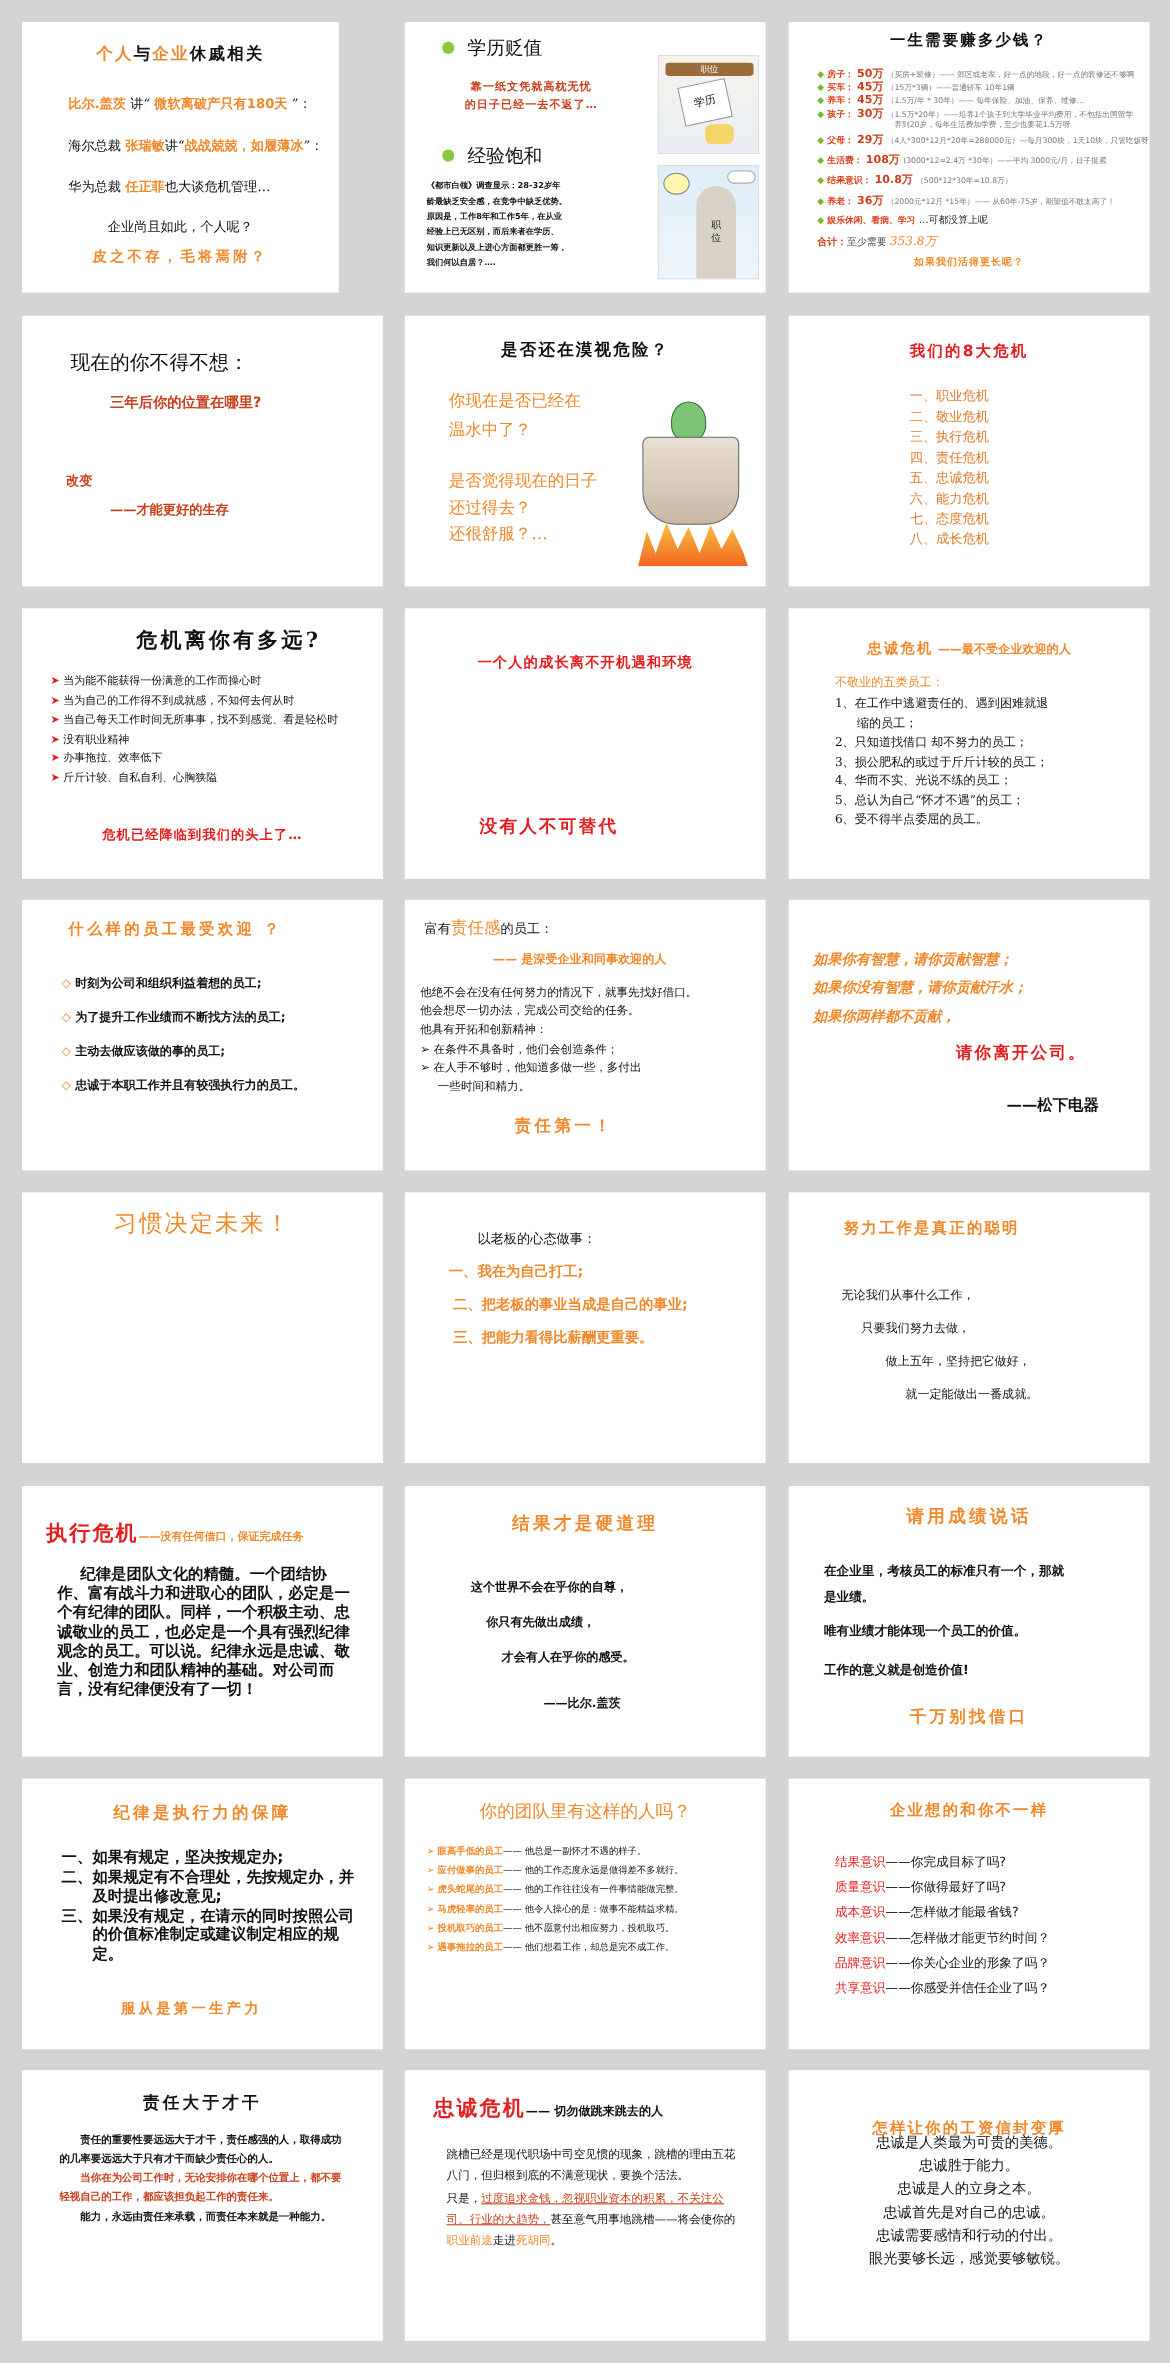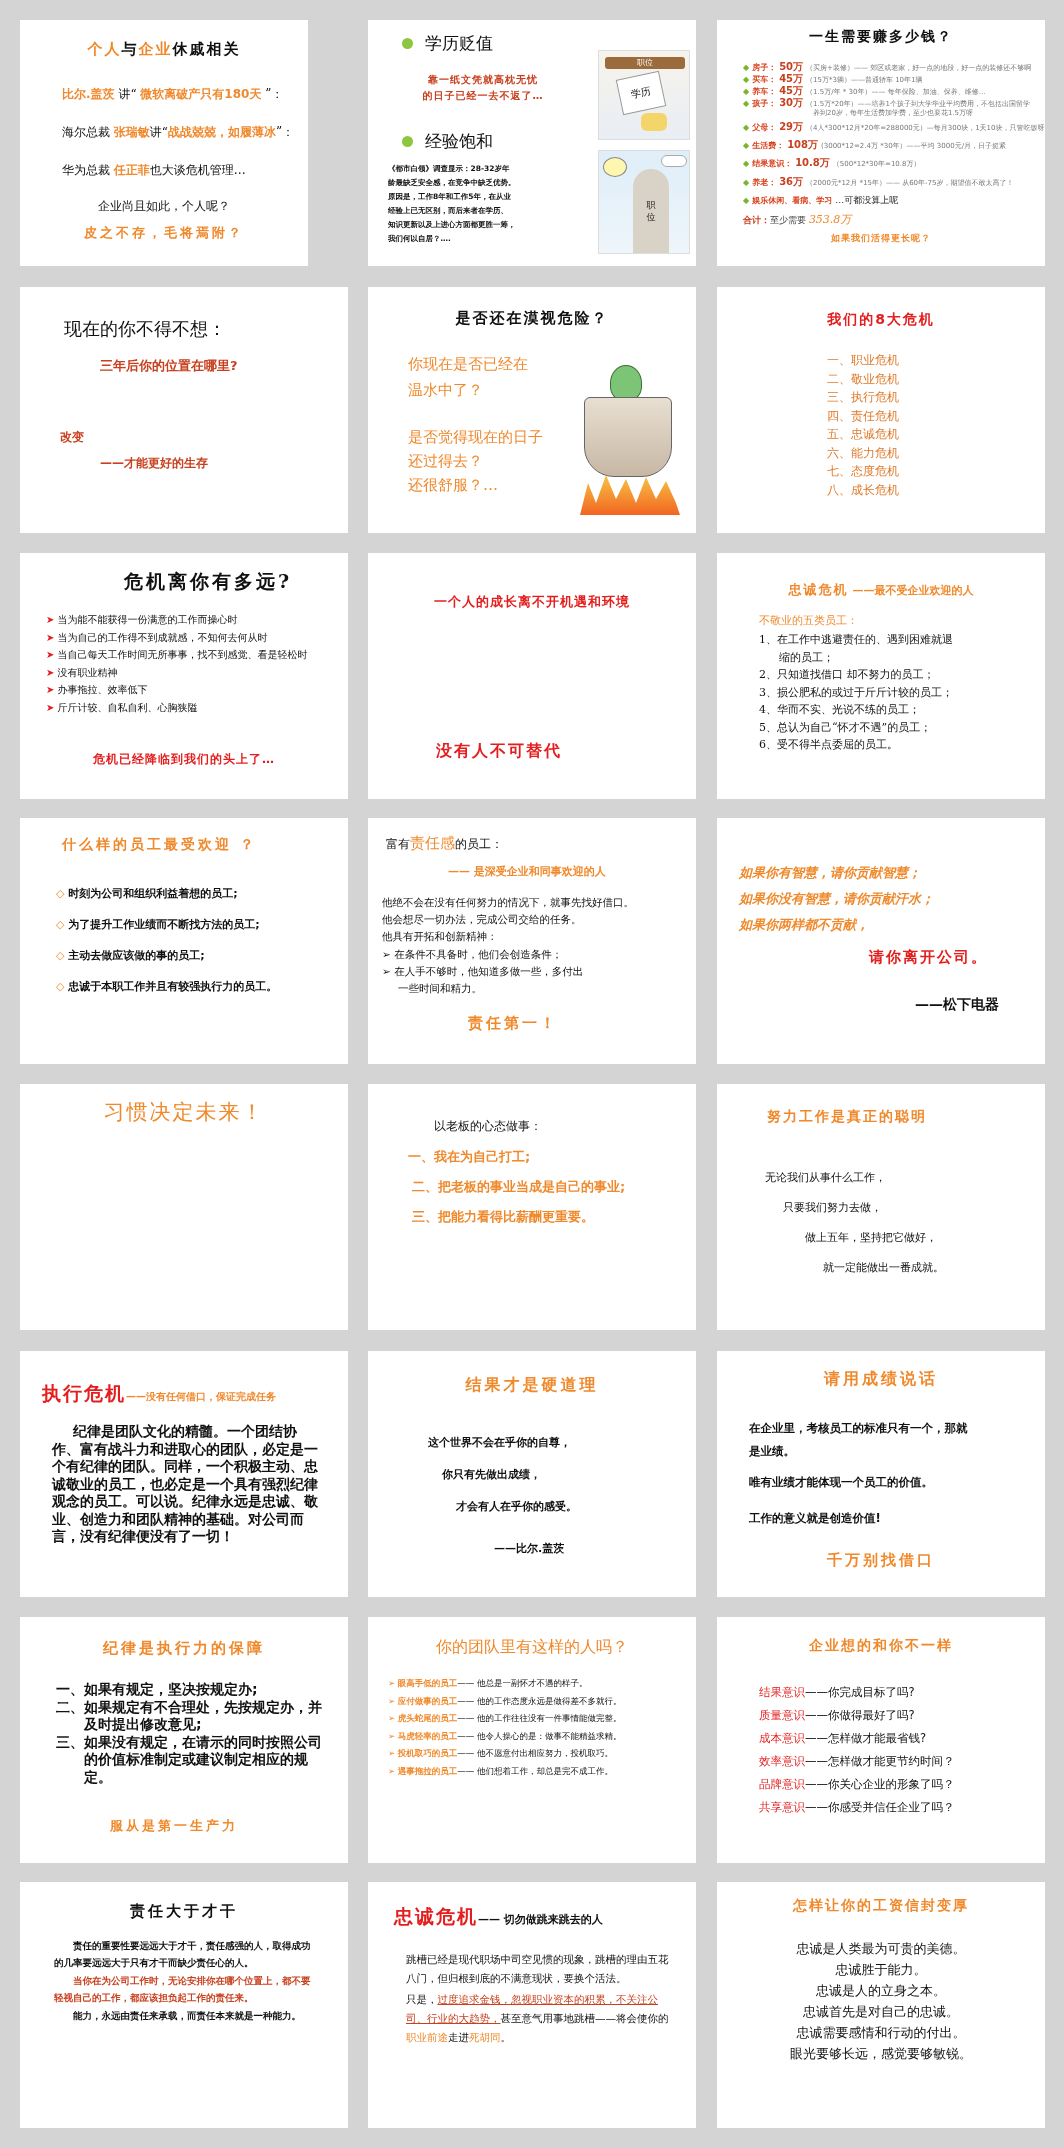--- a/index.html
+++ b/index.html
@@ -350,21 +350,21 @@
   <div class="t" style="top:22px;left:26px;">
     <span class="red bold serif" style="font-size:19px;letter-spacing:2px;">忠诚危机</span><span class="bold" style="font-size:11px;">—— 切勿做跳来跳去的人</span>
   </div>
   <div class="abs serif" style="top:68px;left:38px;width:270px;font-size:10.5px;line-height:19px;">
     <p>跳槽已经是现代职场中司空见惯的现象，跳槽的理由五花八门，但归根到底的不满意现状，要换个活法。</p>
     <p style="margin-top:2px;"><span>只是，</span><span class="rust" style="text-decoration:underline;">过度追求金钱，忽视职业资本的积累，不关注公司、行业的大趋势，</span><span>甚至意气用事地跳槽——将会使你的</span><span class="orange">职业前途</span><span>走进</span><span class="orange">死胡同</span><span>。</span></p>
   </div>
 </div>
 
 <div class="slide" style="left:717px;top:1882px;width:328px;height:246px;">
-  <div class="t c orange bold" style="top:15px;left:0;width:100%;font-size:14px;letter-spacing:2px;">怎样让你的工资信封变厚</div>
+  <div class="t c orange bold" style="top:44px;left:0;width:100%;font-size:14px;letter-spacing:2px;">怎样让你的工资信封变厚</div>
   <div class="abs c" style="top:56px;left:0;width:100%;font-size:13px;line-height:21px;">
     <div>忠诚是人类最为可贵的美德。</div>
     <div>忠诚胜于能力。</div>
     <div>忠诚是人的立身之本。</div>
     <div>忠诚首先是对自己的忠诚。</div>
     <div>忠诚需要感情和行动的付出。</div>
     <div>眼光要够长远，感觉要够敏锐。</div>
   </div>
 </div>
 

